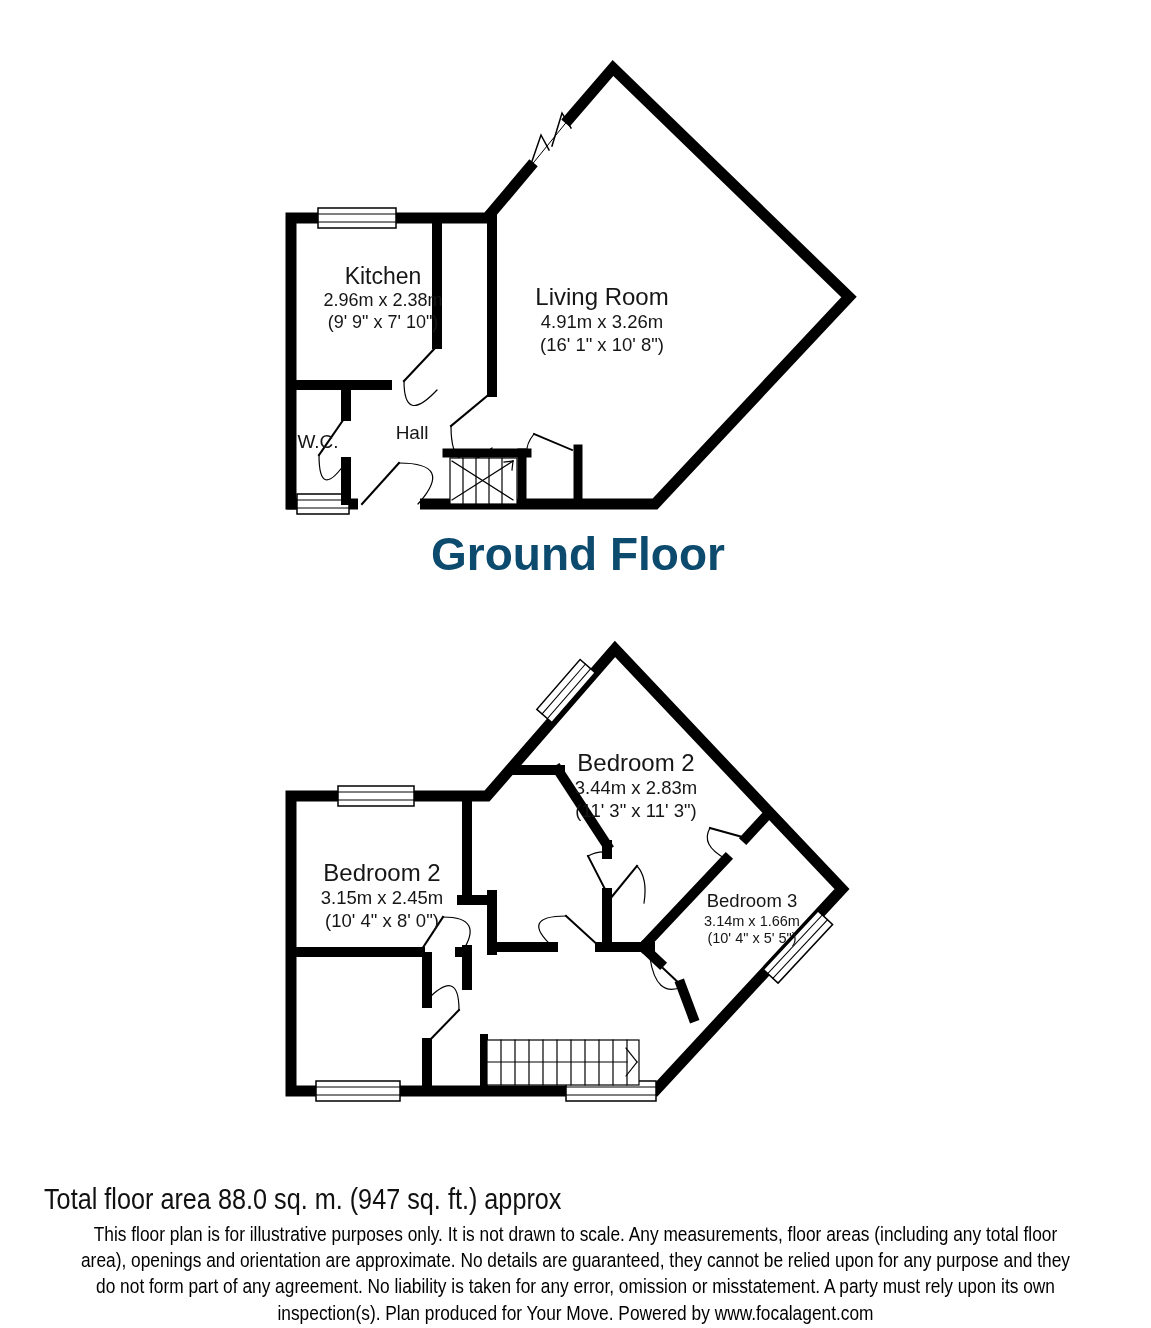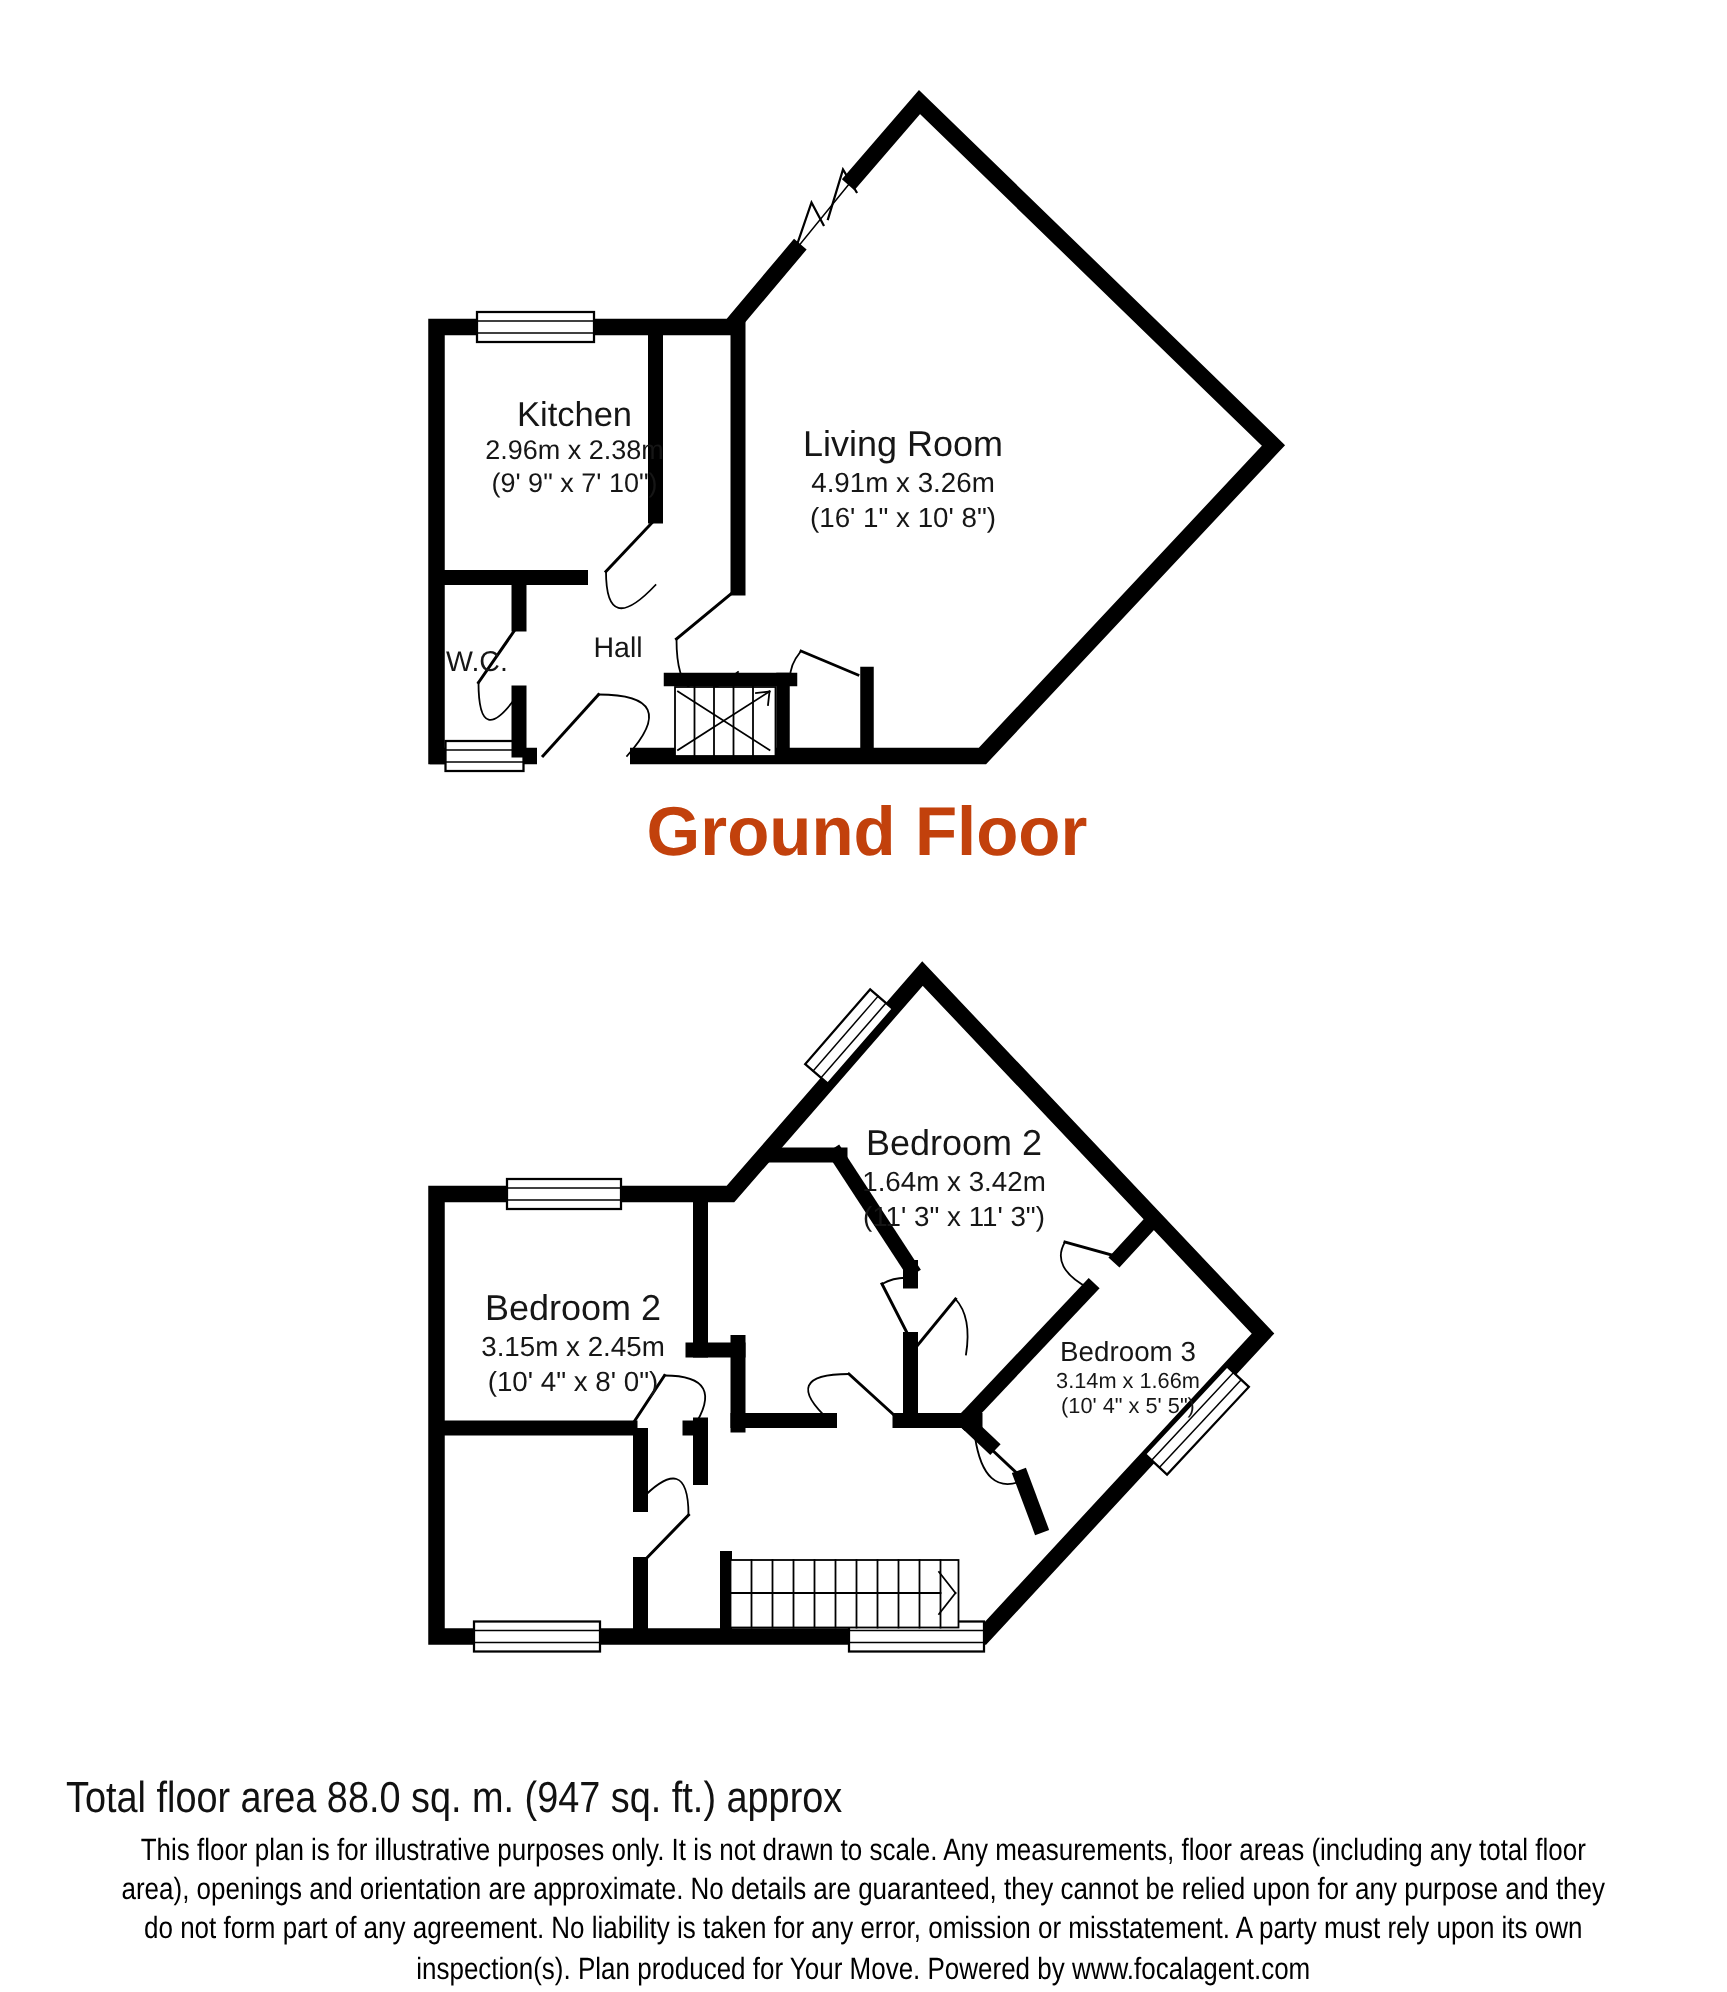--- a/index.html
+++ b/index.html
@@ -5,21 +5,21 @@
   html,body{margin:0;padding:0;background:#fff;}
   body{width:1151px;height:1328px;position:relative;overflow:hidden;
        font-family:"Liberation Sans", sans-serif;}
   #canvas{position:absolute;inset:0;width:986px;height:1328px;}
   svg{position:absolute;left:0;top:0;}
   .lbl{position:absolute;transform:translateX(-50%);text-align:center;color:#161616;
        line-height:1.22;white-space:nowrap;}
   .lbl .nm{font-size:var(--nm);}
   .lbl .dm{font-size:var(--dm);}
   .floor-title{position:absolute;transform:translateX(-50%);font-weight:bold;
-       font-size:46px;color:#c2410c;white-space:nowrap;letter-spacing:0px;}
+       font-size:46px;color:#0c4a6e;white-space:nowrap;letter-spacing:0px;}
   .total-area{position:absolute;left:44px;top:1183px;font-size:29px;color:#111;
        white-space:nowrap;transform:scaleX(0.87);transform-origin:left top;}
   .disclaimer{position:absolute;left:-80px;top:1221px;width:1311px;text-align:center;
        font-size:20.5px;line-height:1.28;color:#000;transform:scaleX(0.845);
        transform-origin:center top;}
   .disclaimer div{white-space:nowrap;}
 </style>
 </head>
 <body>
 
@@ -211,21 +211,21 @@
 </div>
 
 <div class="lbl" style="left:412px;top:421px;--nm:19px">
   <div class="nm">Hall</div>
 </div>
 
 <div class="floor-title" style="left:578px;top:527px">Ground Floor</div>
 
 <div class="lbl" style="left:636px;top:748px;--nm:24px;--dm:18.5px">
   <div class="nm">Bedroom 2</div>
-  <div class="dm">1.64m x 3.42m</div>
+  <div class="dm">3.44m x 2.83m</div>
   <div class="dm">(11' 3" x 11' 3")</div>
 </div>
 
 
 <div class="lbl" style="left:382px;top:858px;--nm:24px;--dm:18.5px">
   <div class="nm">Bedroom 2</div>
   <div class="dm">3.15m x 2.45m</div>
   <div class="dm">(10' 4" x 8' 0")</div>
 </div>
 

